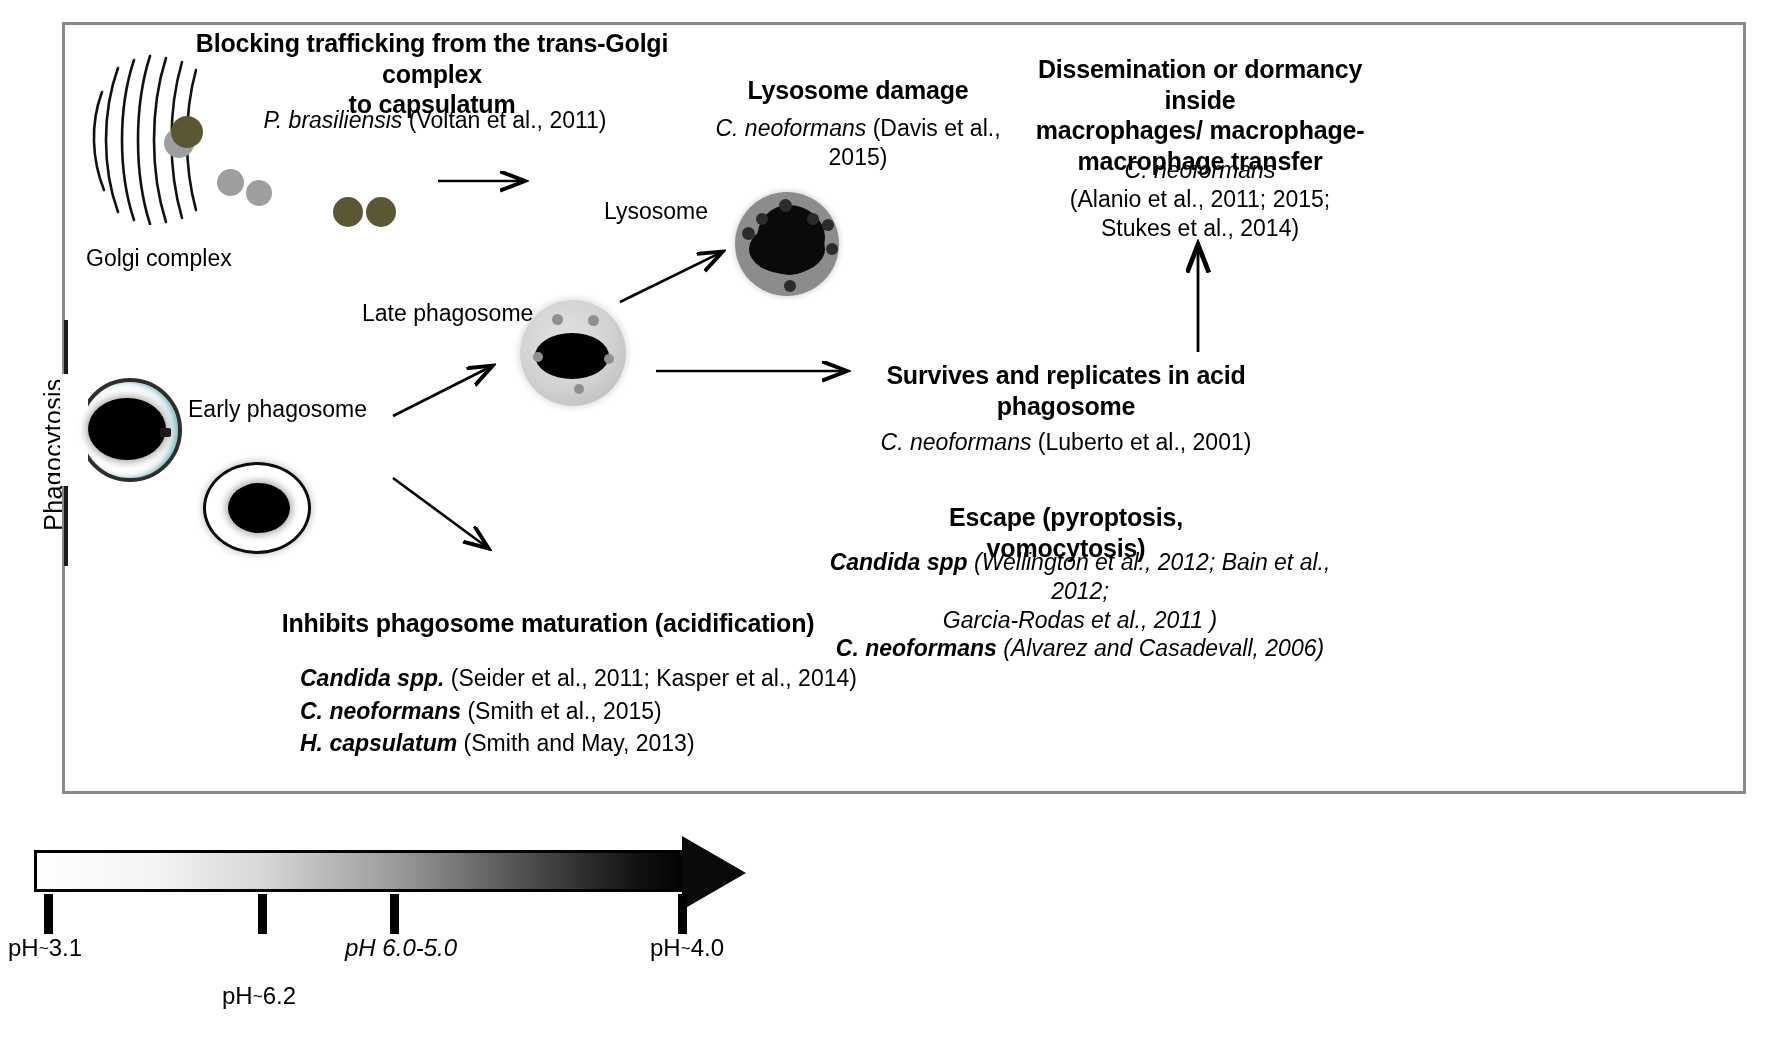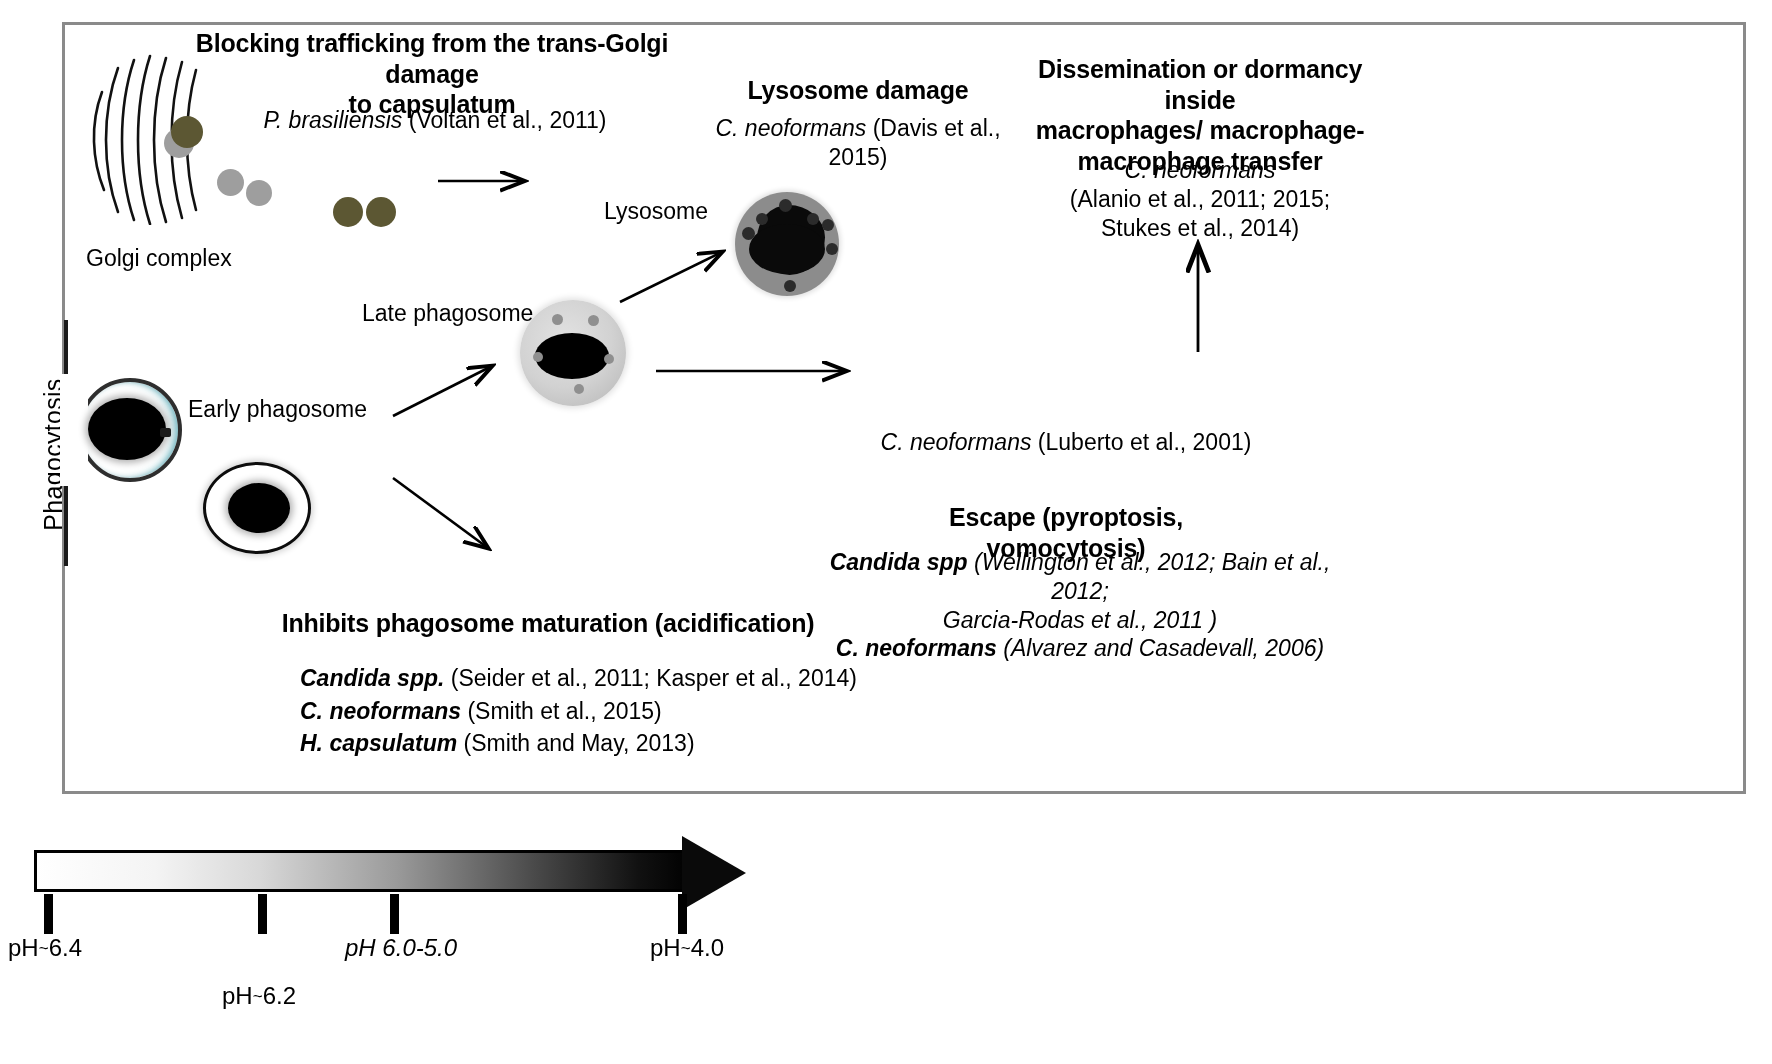--- a/index.html
+++ b/index.html
@@ -154,21 +154,21 @@
     <line x1="393" y1="478" x2="488" y2="548" stroke="#000" stroke-width="2.6" marker-end="url(#ah)"></line>
 
     <line x1="620" y1="302" x2="722" y2="252" stroke="#000" stroke-width="2.6" marker-end="url(#ah)"></line>
 
     <line x1="656" y1="371" x2="846" y2="371" stroke="#000" stroke-width="2.6" marker-end="url(#ah)"></line>
 
     <line x1="1198" y1="352" x2="1198" y2="246" stroke="#000" stroke-width="2.8" marker-end="url(#ahs)"></line>
   </svg>
 
   <div class="tb hd" style="left:176px;top:28px;width:512px;">
-    <div>Blocking trafficking from the trans-Golgi damage</div>
+    <div>Blocking trafficking from the trans-Golgi complex</div>
     <div>to capsulatum</div>
   </div>
   <div class="tb cit" style="left:190px;top:106px;width:490px;">
     <span class="it">P. brasiliensis</span>
     <span>(Voltan et al., 2011)</span>
   </div>
 
   <div class="tb hd" style="left:700px;top:75px;width:316px;">Lysosome damage</div>
   <div class="tb cit" style="left:690px;top:114px;width:336px;text-align:center;">
     <span class="it">C. neoformans</span>
@@ -179,20 +179,24 @@
     <div>Dissemination or dormancy  inside</div>
     <div>macrophages/ macrophage-</div>
     <div>macrophage transfer</div>
   </div>
   <div class="tb cit" style="left:1020px;top:156px;width:360px;">
     <div class="it">C. neoformans</div>
     <div>(Alanio et al., 2011; 2015;</div>
     <div>Stukes et al., 2014)</div>
   </div>
 
+  <div class="tb hd" style="left:876px;top:360px;width:380px;">
+    <div>Survives and replicates  in acid</div>
+    <div>phagosome</div>
+  </div>
   <div class="tb cit" style="left:866px;top:428px;width:400px;">
     <span class="it">C. neoformans</span>
     <span>(Luberto et al., 2001)</span>
   </div>
 
   <div class="tb hd" style="left:876px;top:502px;width:380px;">Escape (pyroptosis, vomocytosis)</div>
   <div class="tb cit" style="left:800px;top:548px;width:560px;">
     <div>
       <span class="bi">Candida spp</span>
       <span class="it">(Wellington et al., 2012; Bain et al., 2012;</span>
@@ -225,21 +229,21 @@
   <div class="phwrap">
     <div class="phbar"></div>
     <div class="phhead"></div>
 
     <div class="tick" style="left:14px;"></div>
     <div class="tick" style="left:228px;"></div>
     <div class="tick" style="left:360px;"></div>
     <div class="tick" style="left:648px;"></div>
 
     <div class="phlab" style="left:-22px;">
-      <span>pH</span><span class="tilde">~</span><span>6.4</span>
+      <span>pH</span><span class="tilde">~</span><span>3.1</span>
     </div>
     <div class="phlab" style="left:192px;margin-top:48px;">
       <span>pH</span><span class="tilde">~</span><span>6.2</span>
     </div>
     <div class="phlab" style="left:315px;font-style:italic;">
       <span>pH</span>&nbsp;<span>6.0-5.0</span>
     </div>
     <div class="phlab" style="left:620px;">
       <span>pH</span><span class="tilde">~</span><span>4.0</span>
     </div>

